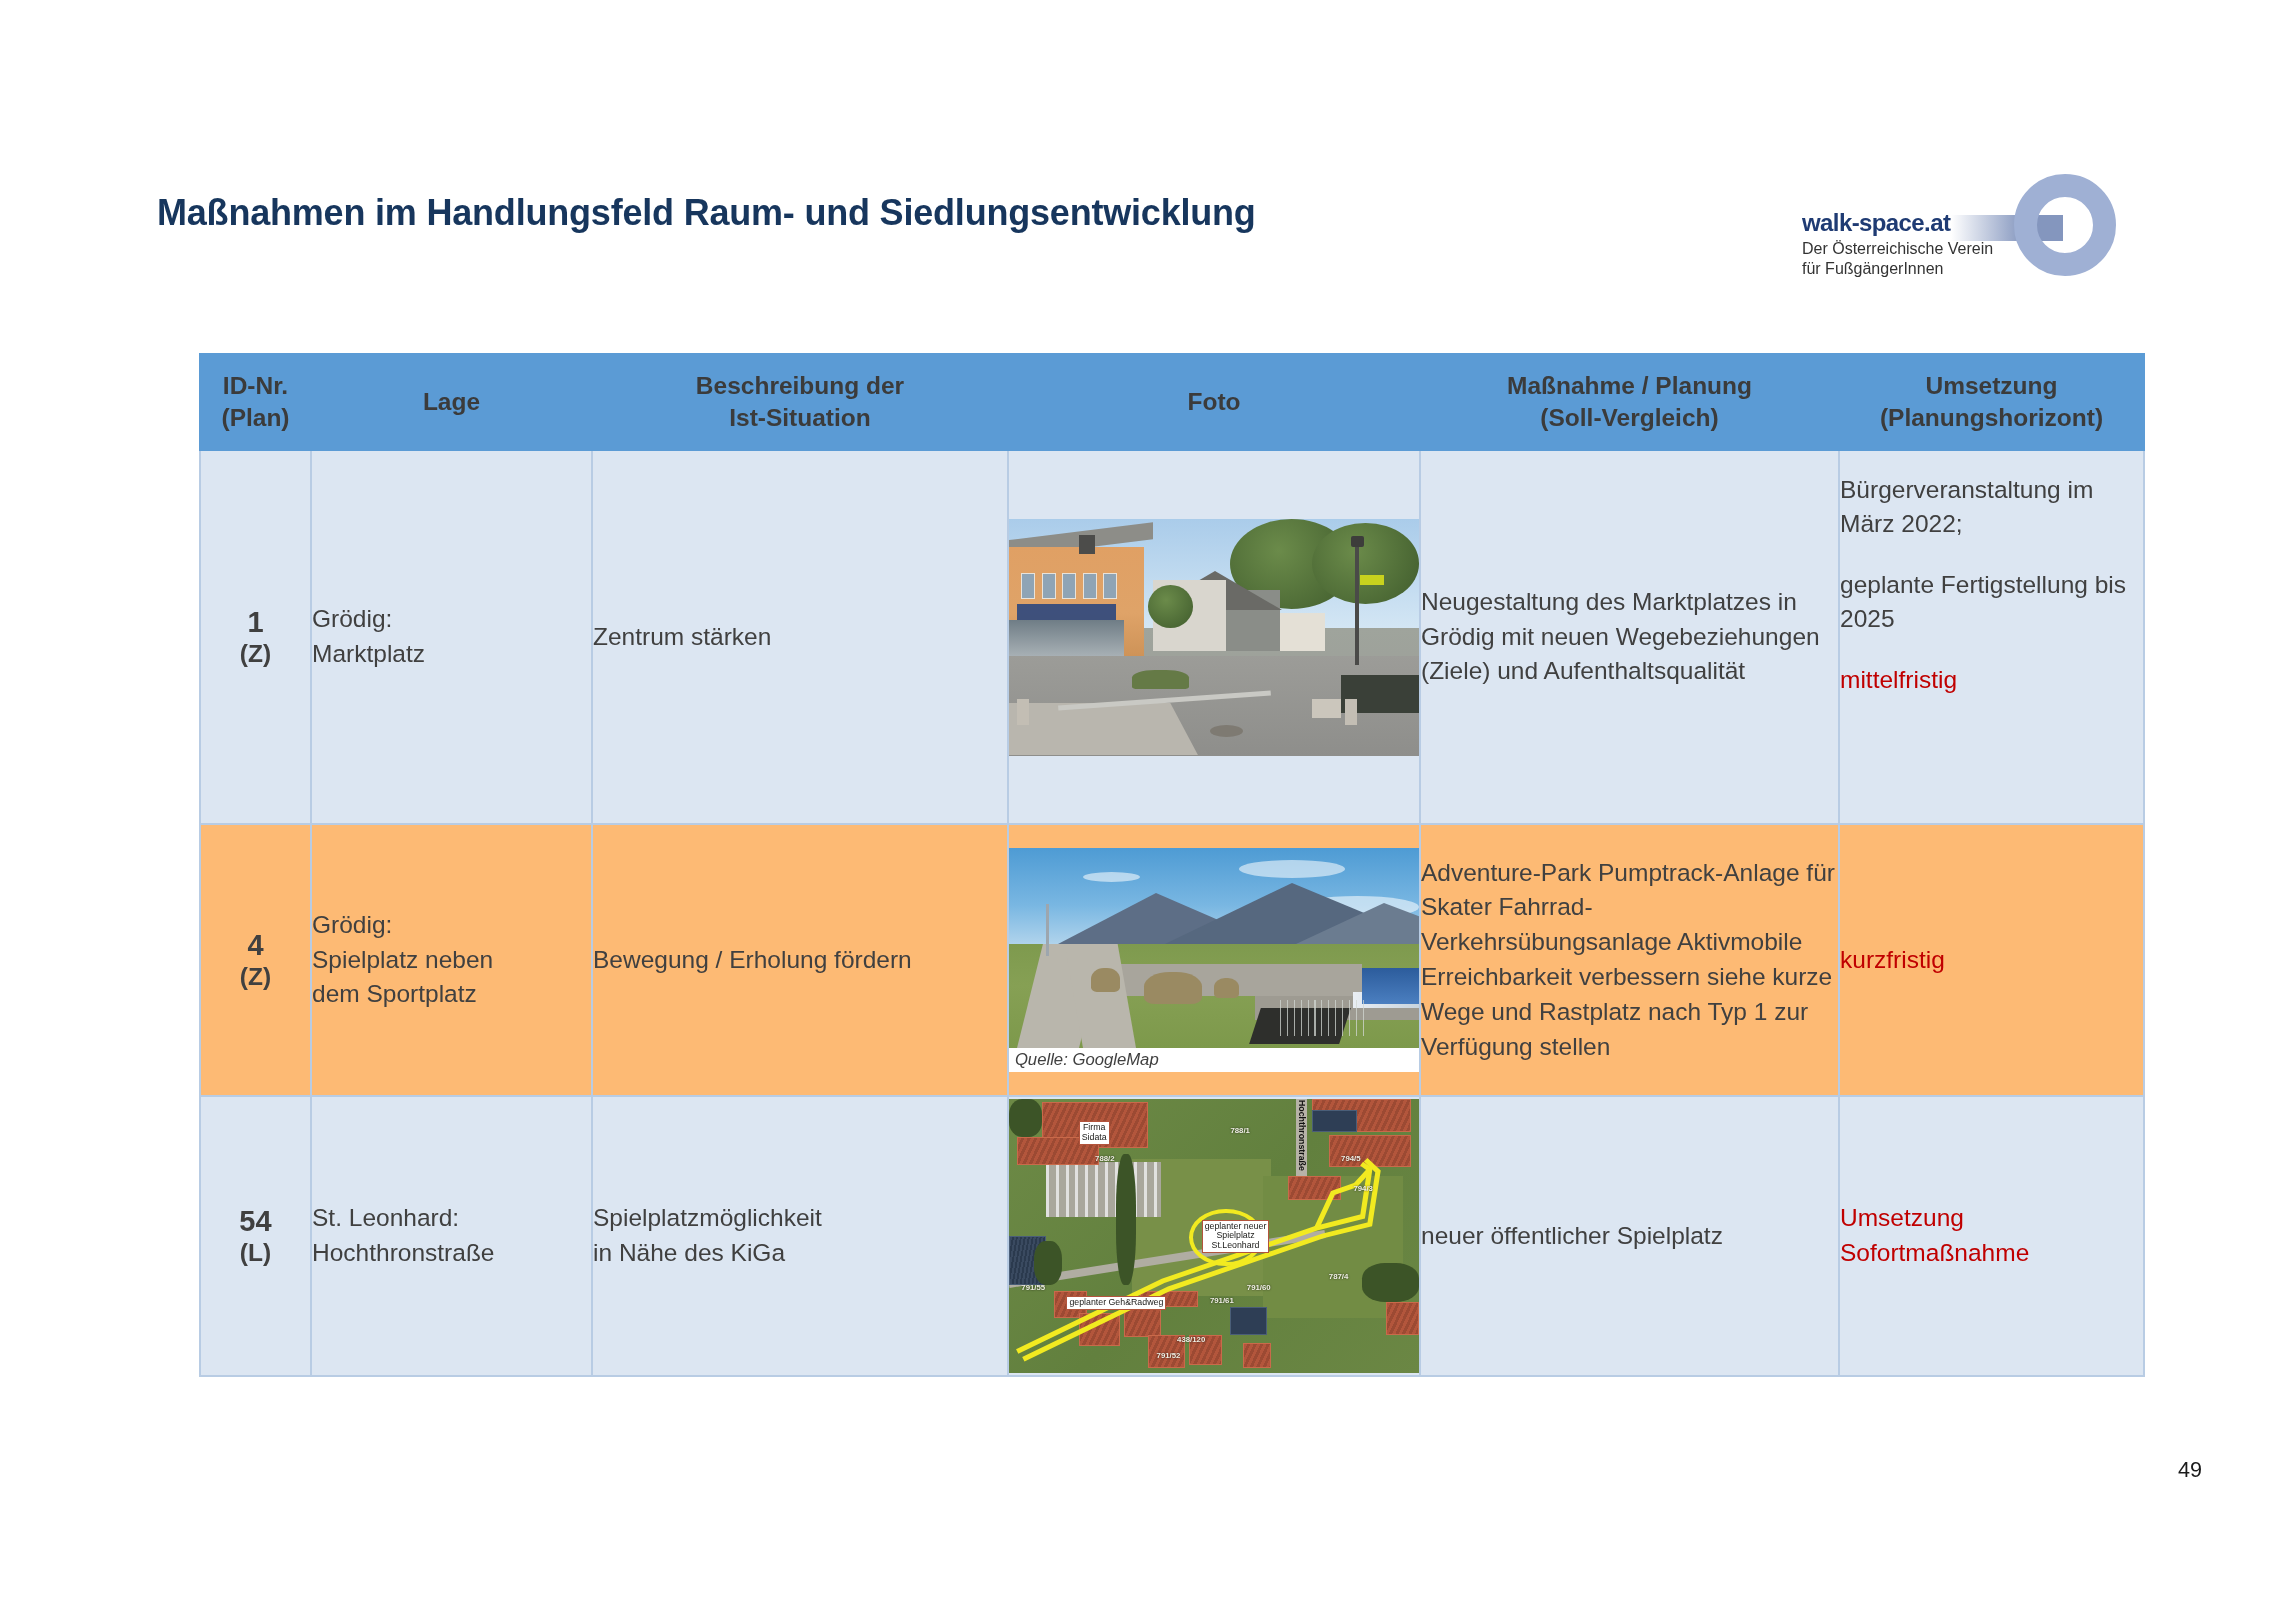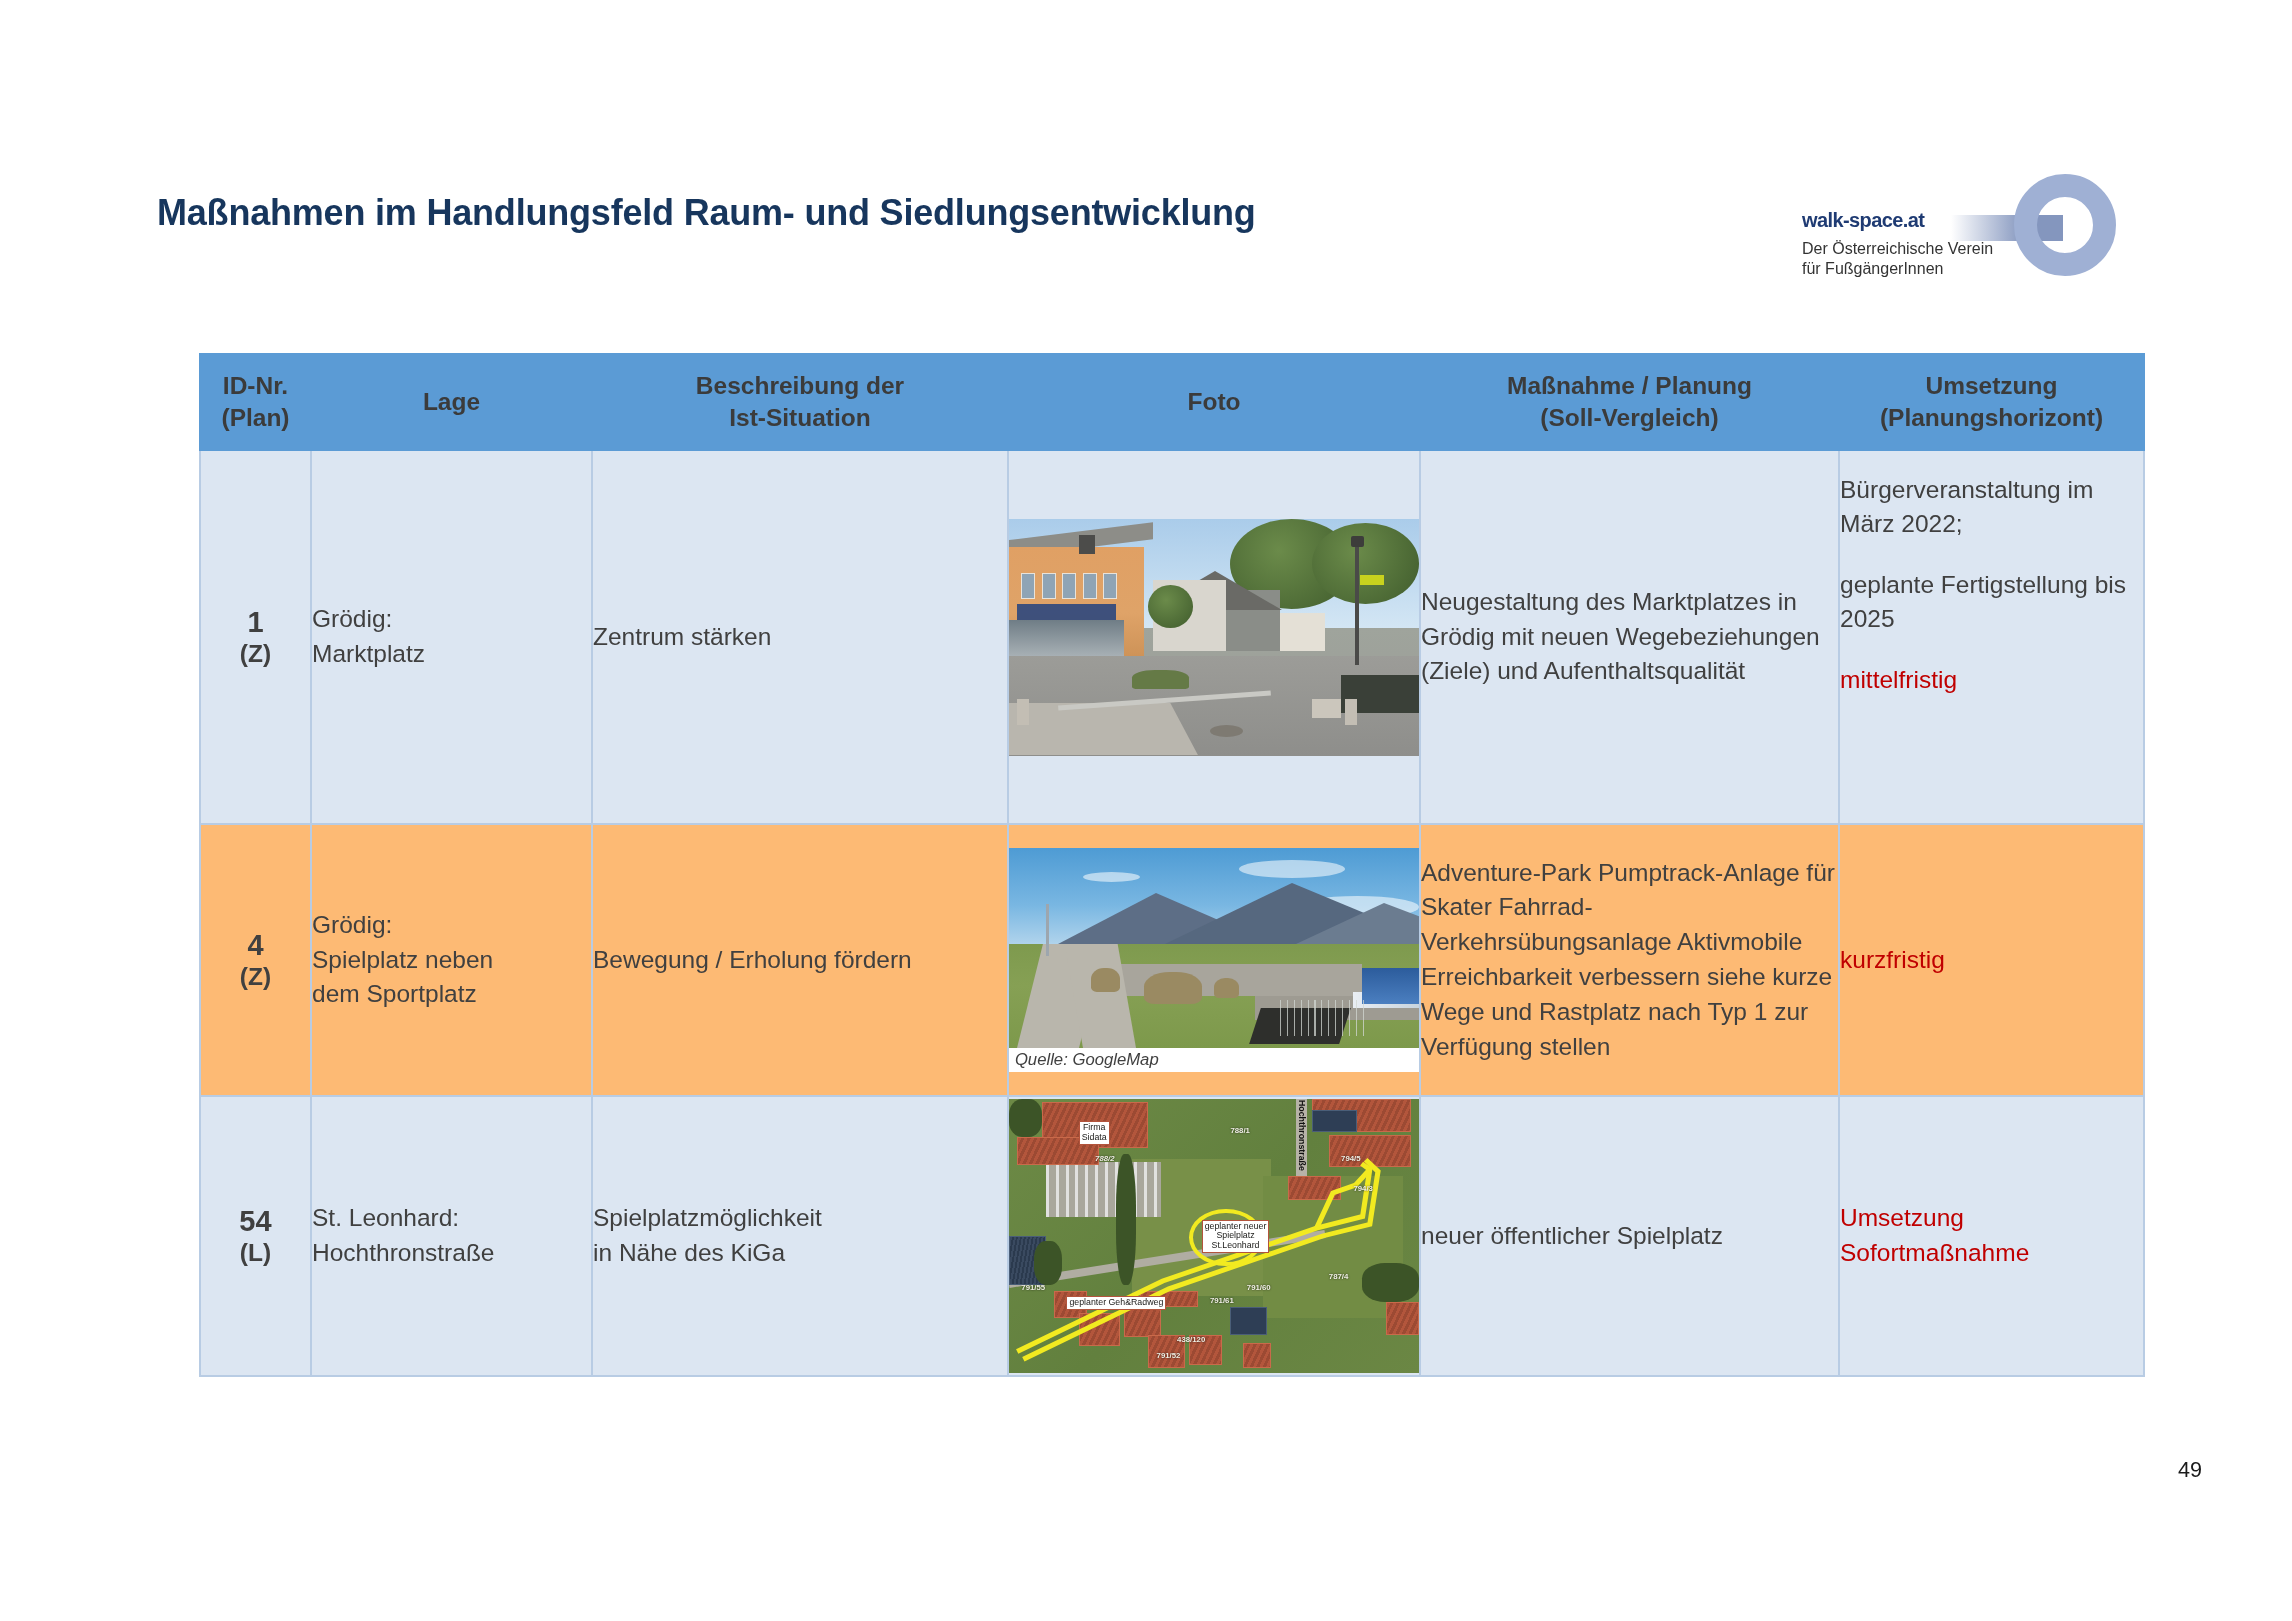--- a/index.html
+++ b/index.html
@@ -50,21 +50,21 @@
     left: 149px;
     top: 41px;
     width: 112px;
     height: 25.5px;
     background: linear-gradient(to right, rgba(159,176,212,0), #8496BE 65%, #8496BE);
   }
   .logo-wordmark {
     position: absolute;
     left: 0px;
     top: 35px;
-    font-size: 20px;
+    font-size: 24px;
     font-weight: bold;
     color: #1F3B73;
     letter-spacing: -0.6px;
   }
   .logo-sub {
     position: absolute;
     left: 0px;
     top: 65px;
     font-size: 16px;
     color: #333333;
@@ -614,21 +614,21 @@
             <div class="ycircle"></div>
 
             <div class="maplabel lbl-firma">Firma
 Sidata</div>
             <div class="maplabel lbl-spiel">geplanter neuer
 Spielplatz
 St.Leonhard</div>
             <div class="maplabel lbl-geh">geplanter Geh&amp;Radweg</div>
             <div class="maplabel lbl-hoch">Hochthronstraße</div>
 
-            <div class="parcel" style="left:21%;top:20%;font-style:italic;">788/2</div>
+            <div class="parcel" style="left:21%;top:20%;">788/2</div>
             <div class="parcel" style="left:54%;top:10%;">788/1</div>
             <div class="parcel" style="left:81%;top:20%;">794/5</div>
             <div class="parcel" style="left:84%;top:31%;">794/3</div>
             <div class="parcel" style="left:3%;top:67%;">791/55</div>
             <div class="parcel" style="left:49%;top:72%;">791/61</div>
             <div class="parcel" style="left:58%;top:67%;">791/60</div>
             <div class="parcel" style="left:78%;top:63%;">787/4</div>
             <div class="parcel" style="left:41%;top:86%;">438/120</div>
             <div class="parcel" style="left:36%;top:92%;">791/52</div>
           </div>

